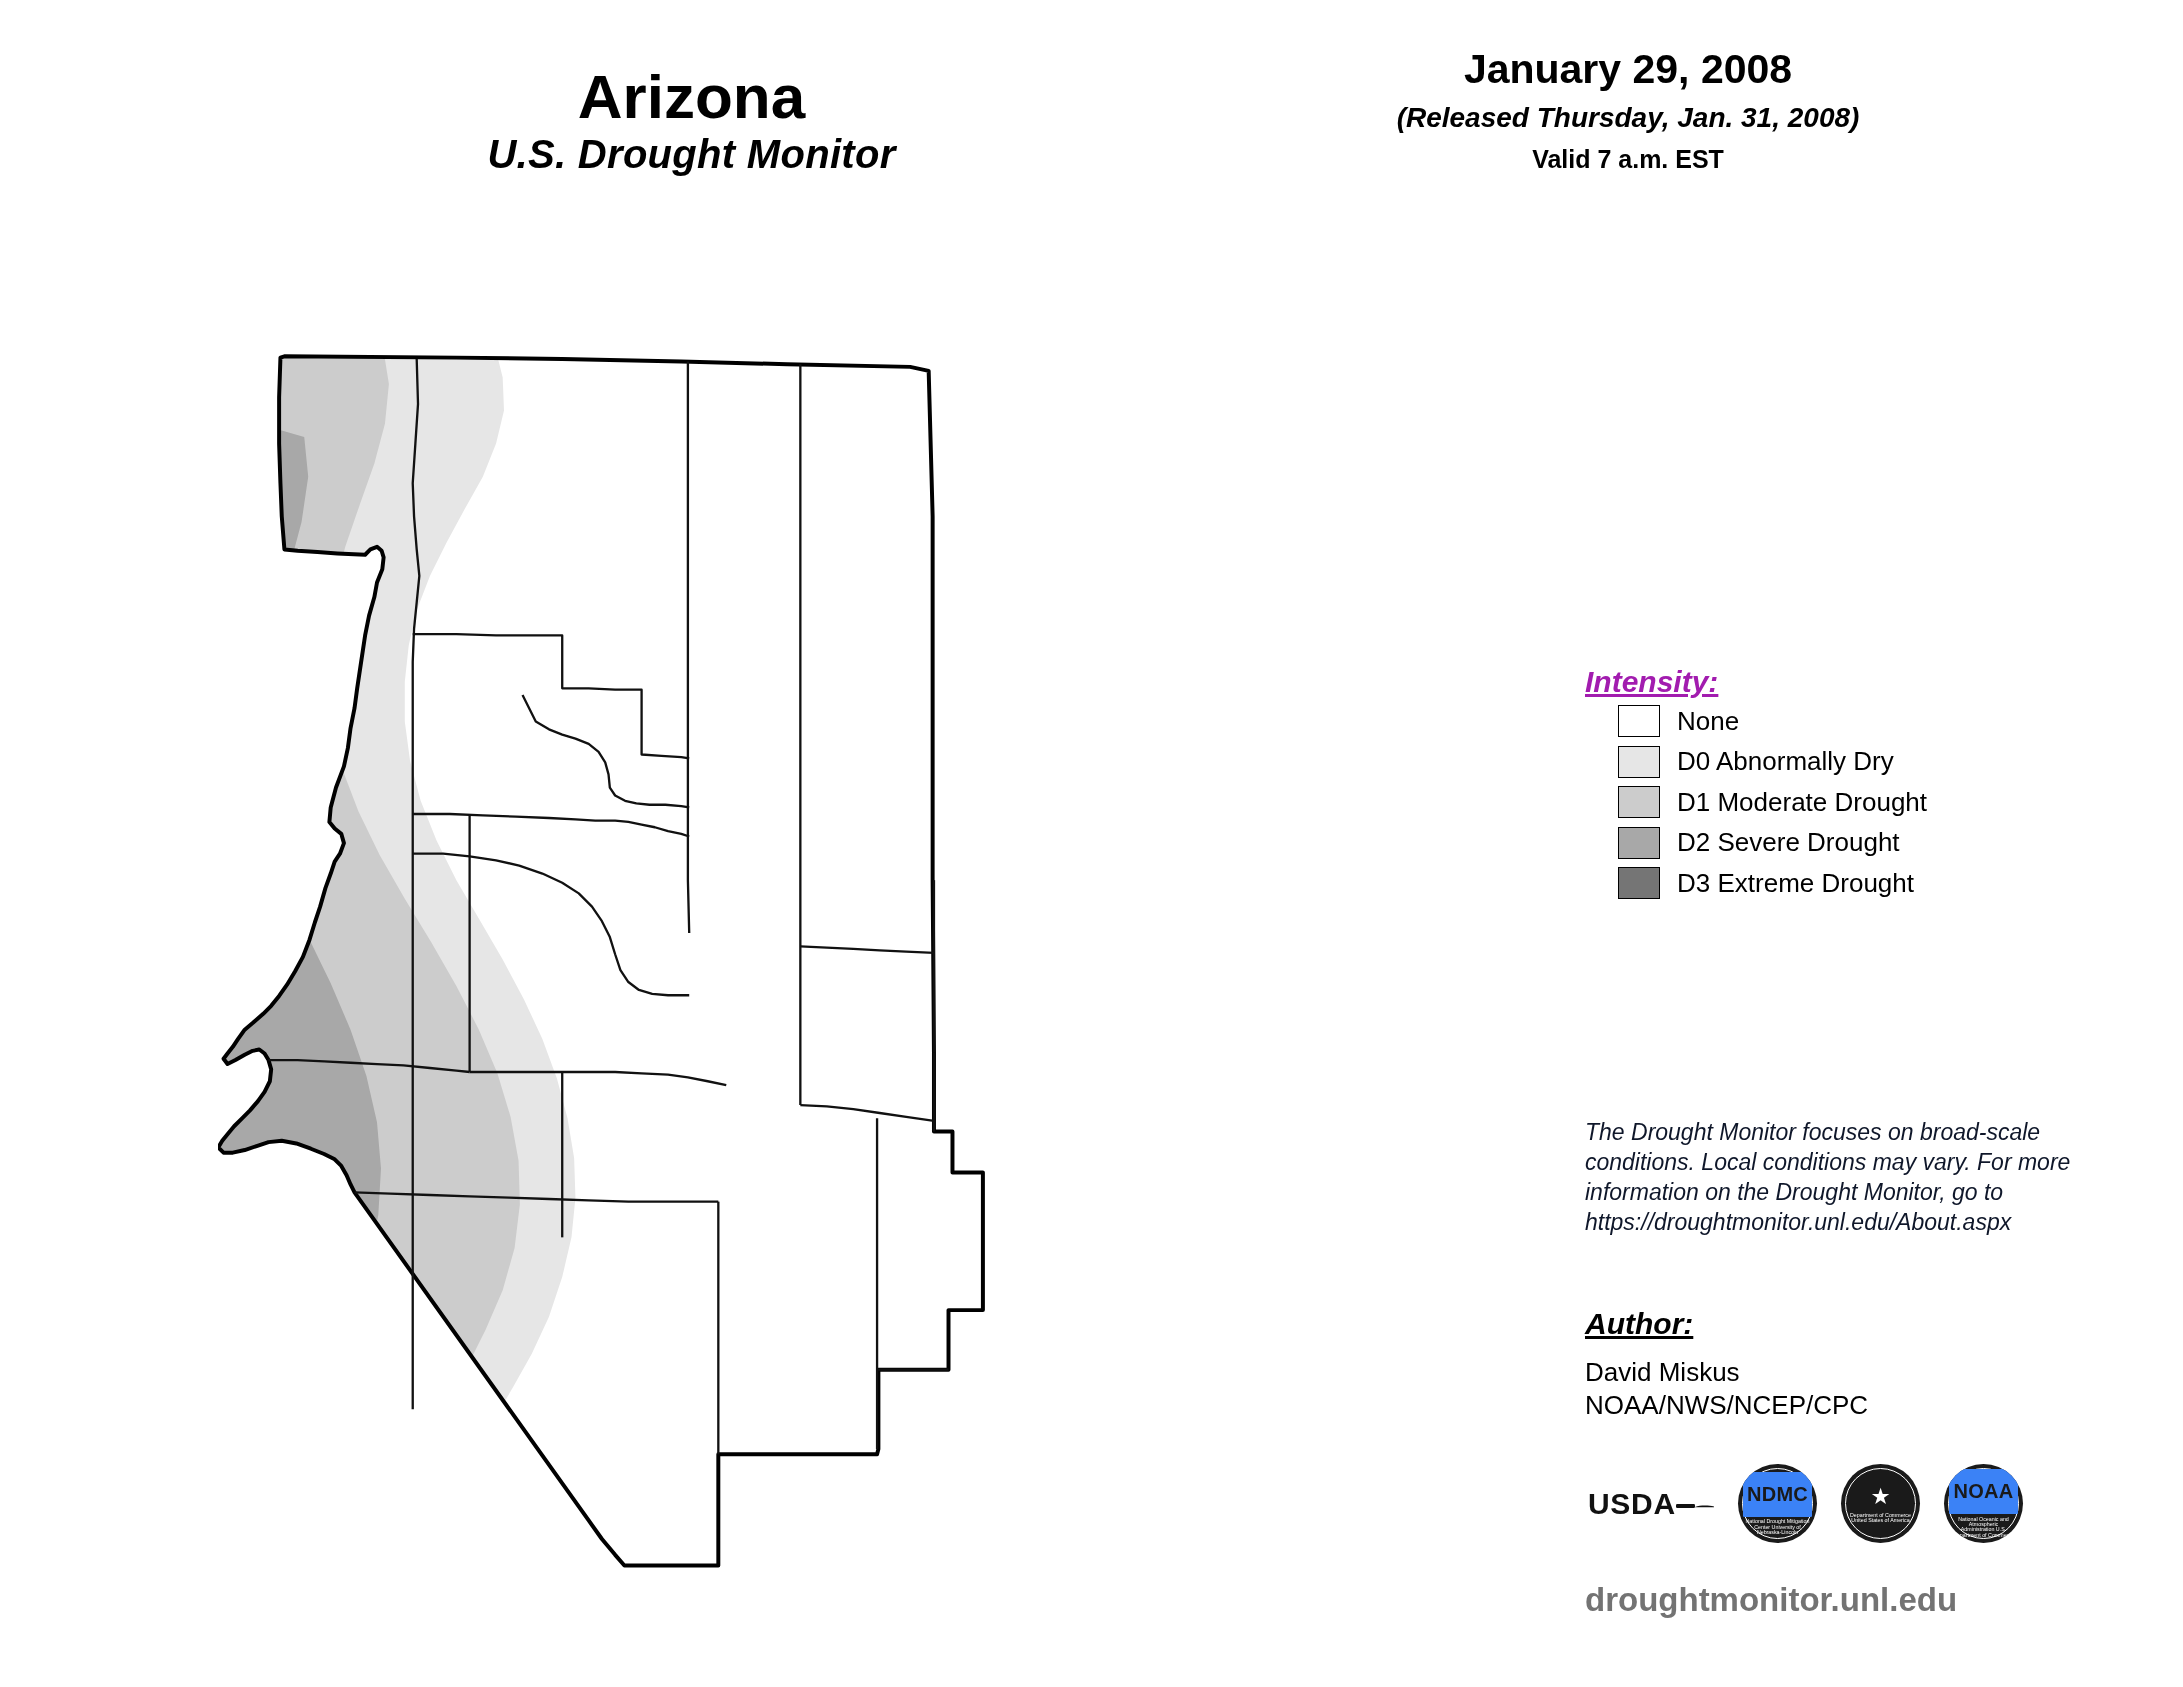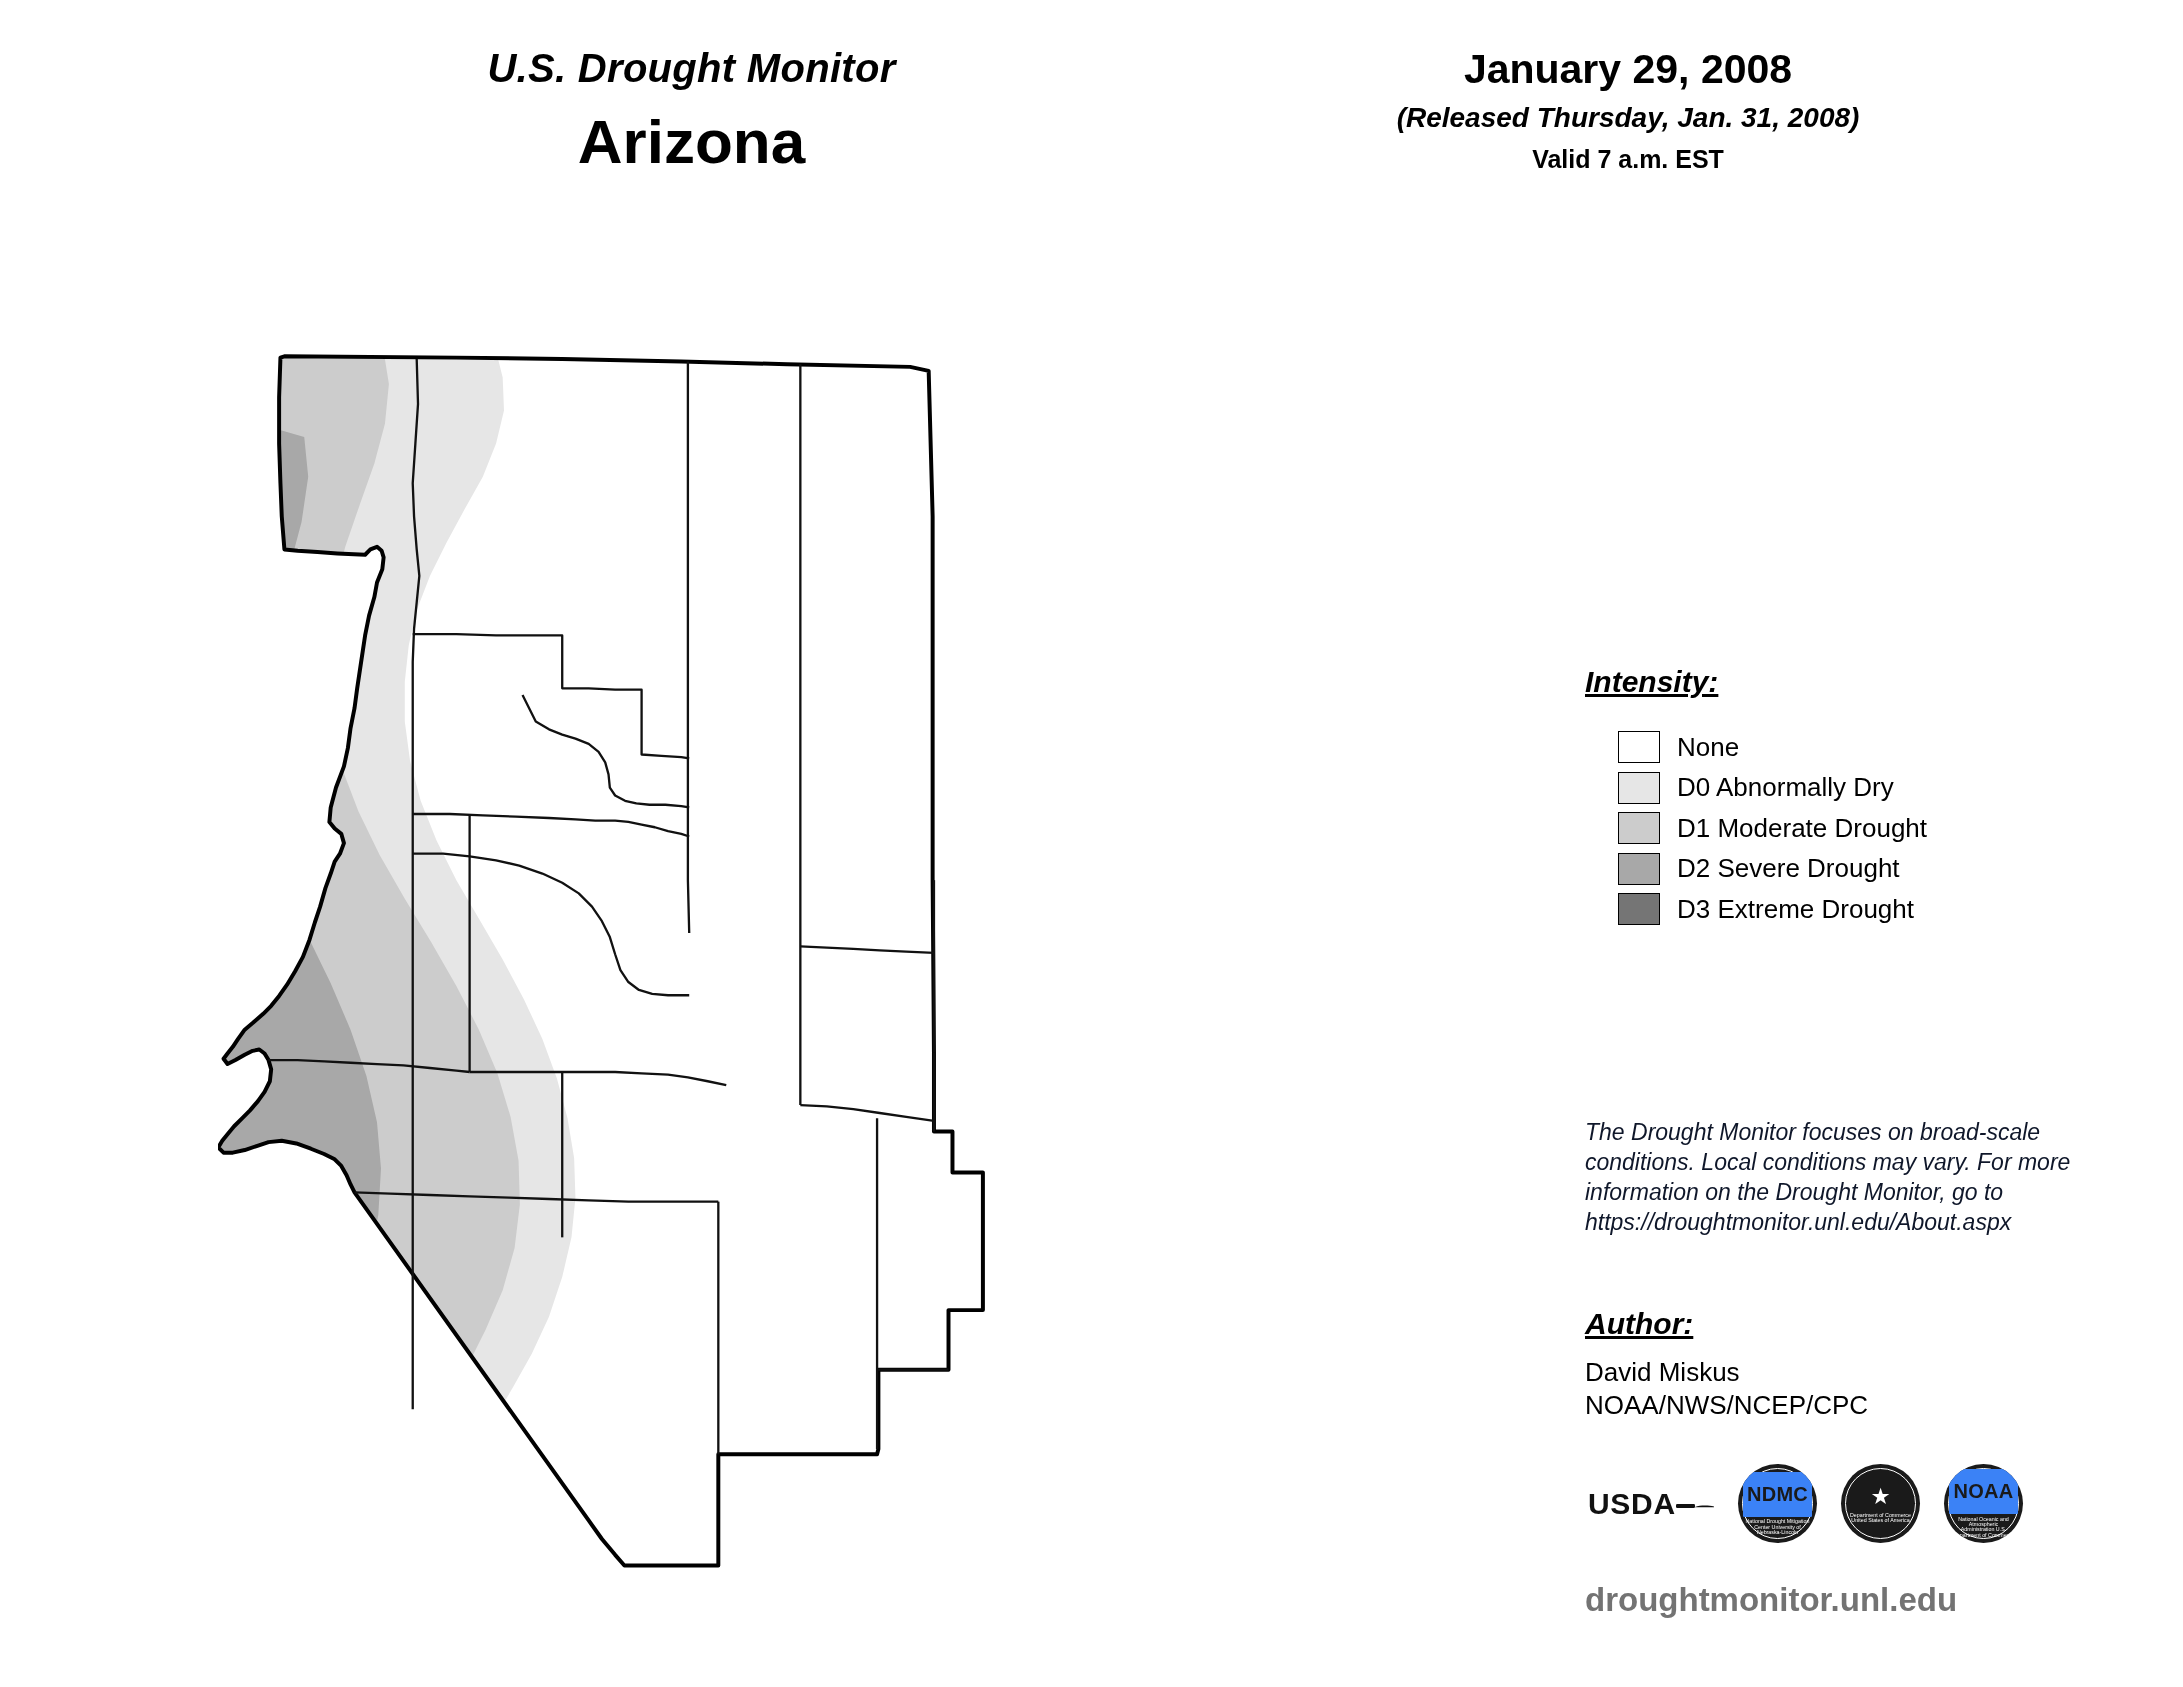--- a/index.html
+++ b/index.html
@@ -77,23 +77,23 @@
   #legend-block {
     position: absolute;
     left: 1585px;
     top: 665px;
     width: 503px;
   }
   #legend-title {
     font-size: 30px;
     font-style: italic;
     font-weight: bold;
-    color: #000000;
+    color: #a21caf;
     text-decoration: underline;
-    margin-bottom: 32px;
+    margin-bottom: 6px;
   }
   .legend-row {
     display: flex;
     align-items: center;
     margin-bottom: 8.6px;
     padding-left: 33px;
   }
   .legend-swatch {
     width: 42px;
     height: 32px;
@@ -234,22 +234,22 @@
     text-align: left;
     font-size: 33px;
     font-weight: bold;
     color: #737373;
   }
 </style>
 </head>
 <body>
 
 <div id="header-title-block">
+  <div id="title-line2">Arizona</div>
   <div id="title-line1">U.S. Drought Monitor</div>
-  <div id="title-line2">Arizona</div>
 </div>
 
 <div id="header-date-block">
   <div id="date-main">January 29, 2008</div>
   <div id="date-released">(Released Thursday, Jan. 31, 2008)</div>
   <div id="date-valid">Valid 7 a.m. EST</div>
 </div>
 
 <div id="map-area">
   <svg width="1125" height="1270" viewBox="0 0 1700 1920" xmlns="http://www.w3.org/2000/svg">

